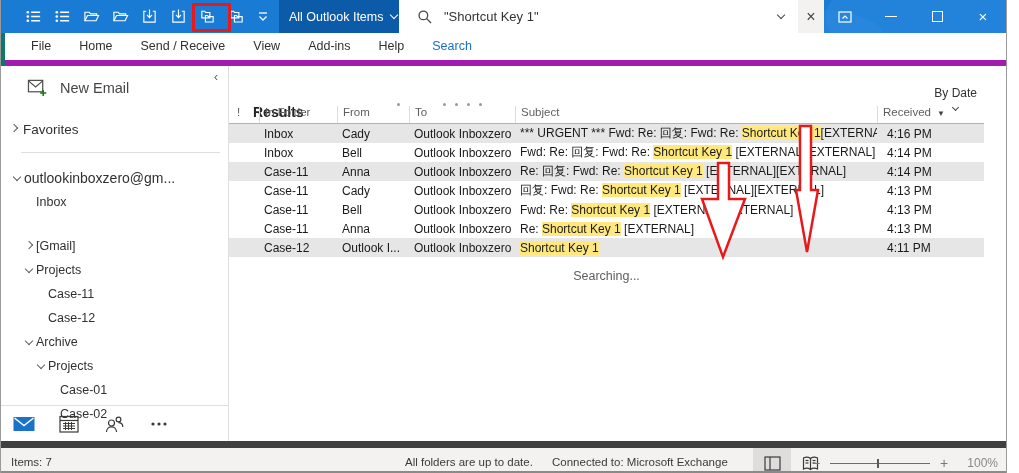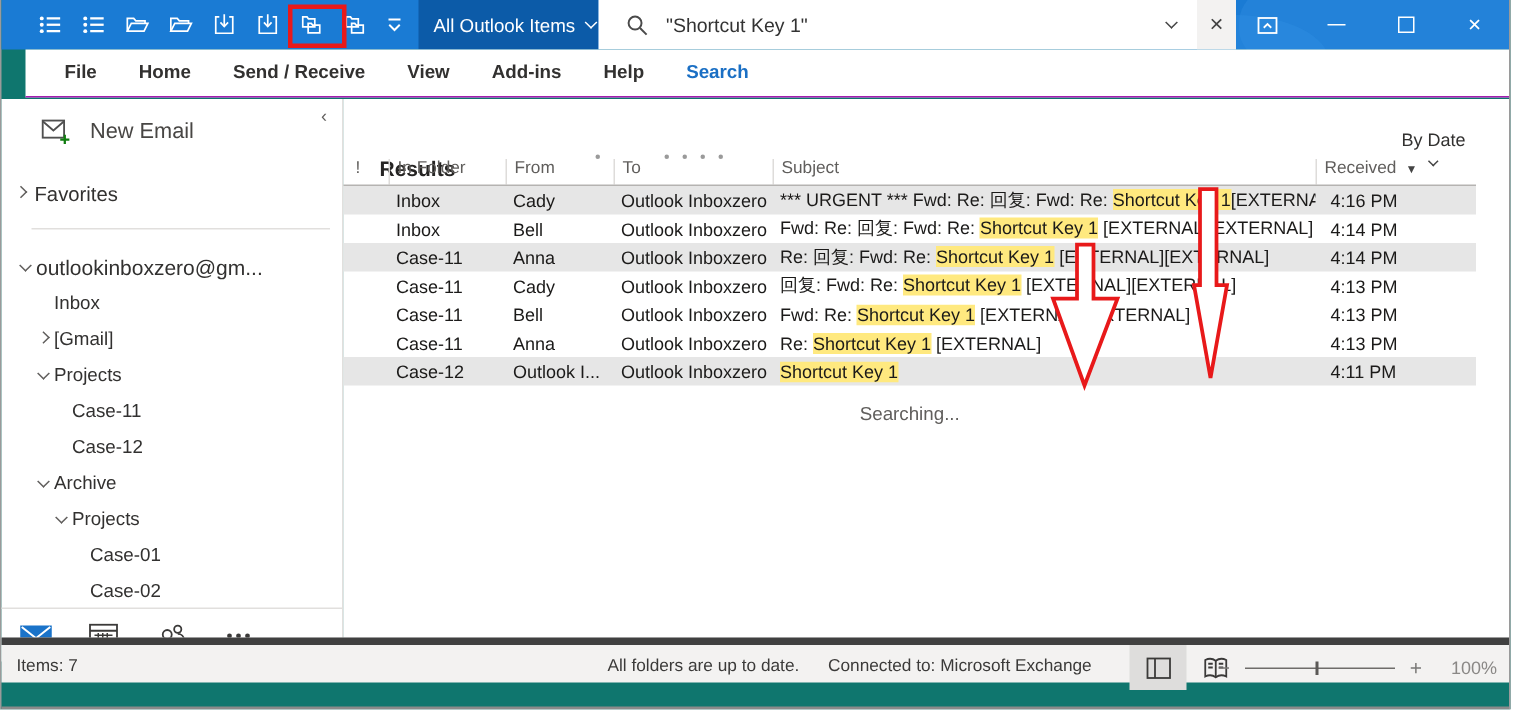--- a/index.html
+++ b/index.html
@@ -25,21 +25,21 @@
   .searchbox .query { margin-left:12px; font-size:13px; color:#333; flex:1 1 auto; white-space:nowrap; overflow:hidden; }
   .searchbox .sb-chev { margin-right:14px; }
   .search-close { width:26px; height:33px; background:#f3f2f1; color:#444; font-size:16px; display:flex; align-items:center; justify-content:center; }
   .winctl { position:absolute; right:0; top:0; height:33px; display:flex; }
   .winbtn { width:46px; height:33px; display:flex; align-items:center; justify-content:center; color:#fff; font-size:15px; }
   .winbtn svg { width:16px; height:16px; }
   .maxbox { width:11px; height:11px; border:1.3px solid #fff; }
   .minus { width:12px; height:0; border-top:1.5px solid #fff; display:inline-block; }
 
   
-  .menubar { position:absolute; top:33px; left:16px; right:0; height:32px; background:#fff; border-bottom:1px solid #a21caf; display:flex; align-items:center;font-weight:bold; }
+  .menubar { position:absolute; top:33px; left:4px; right:0; height:32px; background:#fff; border-bottom:5px solid #a21caf; display:flex; align-items:center; }
   .menu-items { display:flex; margin-left:12px; }
   .menu-item { padding:0 14px; font-size:12.5px; color:#323130; line-height:31px; white-space:nowrap; }
   .menu-item.active { color:#1a6fc4; }
   .menu-right { position:absolute; right:10px; top:0; height:32px; display:flex; align-items:center; gap:9px; }
   .coming-soon { display:flex; align-items:center; gap:6px; border:1px solid #8a8886; background:#fbfaf9; border-radius:3px; height:23px; padding:0 9px; font-size:12.5px; color:#323130; }
   .coming-soon svg { width:15px; height:15px; }
   .try-now { font-size:12.5px; color:#323130; white-space:nowrap; }
   .toggle { display:flex; align-items:center; border:1.4px solid #323130; border-radius:10px; height:18px; padding:0 6px 0 3px; gap:5px; }
   .toggle .dot { width:9px; height:9px; border-radius:50%; background:#323130; }
   .toggle .t-label { font-size:10px; color:#323130; }
@@ -78,21 +78,21 @@
   .mail-row { height:19px; display:flex; align-items:center; font-size:12px; color:#1b1a19; }
   .mail-row.shaded { background:#e6e6e6; }
   .mr-cell { padding-left:5px; white-space:nowrap; overflow:hidden; flex:0 0 auto; }
   .mr-imp { width:30px; } .mr-folder { width:78px; } .mr-from { width:72px; } .mr-to { width:106px; }
   .mr-subject { flex:1 1 auto; padding-left:5px; white-space:nowrap; overflow:hidden; }
   .mr-received { width:107px; padding-left:10px; }
   .hl { background:#ffe97f; }
   .searching { position:absolute; top:203px; left:0; right:22px; text-align:center; font-size:12.5px; color:#605e5c; }
 
   
-  .statusbar { position:absolute; left:0; right:0; bottom:18px; height:30px; background:#f3f2f1; border-top:5px solid #404040; font-size:11.5px; color:#3b3a39; }
+  .statusbar { position:absolute; left:0; right:0; bottom:2px; height:30px; background:#f3f2f1; border-top:7px solid #404040; font-size:11.5px; color:#3b3a39; }
   .sb-items { position:absolute; left:10px; top:8px; }
   .sb-folders { position:absolute; left:404px; top:8px; }
   .sb-connected { position:absolute; left:551px; top:8px; }
   .viewbtns { position:absolute; left:752px; top:0; height:30px; display:flex; align-items:center; }
   .viewbtn { width:38px; height:30px; display:flex; align-items:center; justify-content:center; }
   .viewbtn.sel { background:#dedddc; }
   .viewbtn svg { width:17px; height:15px; }
   .zoom-cluster { position:absolute; right:8px; top:0; height:30px; display:flex; align-items:center; }
   .zminus,.zplus { color:#7a7977; font-size:14px; width:16px; text-align:center; }
   .ztrack { position:relative; width:100px; height:1px; background:#6e6c6a; margin:0 6px; }
@@ -243,21 +243,21 @@
         <div class="tree-item lvl0" style="padding-left: 8px;">
           <span class="tchev">
             <span class="chev gray"></span>
           </span>
           <span>outlookinboxzero@gm...</span>
         </div>
         <div class="tree-item lvl1" style="padding-left: 20px;">
           <span class="tchev"></span>
           <span>Inbox</span>
         </div>
-        <div class="tree-item lvl1" style="padding-left: 20px;">
+        <div class="tree-item lvl1" style="padding-left: 20px; margin-top: 20px;">
           <span class="tchev">
             <span class="chev gray right"></span>
           </span>
           <span>[Gmail]</span>
         </div>
         <div class="tree-item lvl1" style="padding-left: 20px;">
           <span class="tchev">
             <span class="chev gray"></span>
           </span>
           <span>Projects</span>

